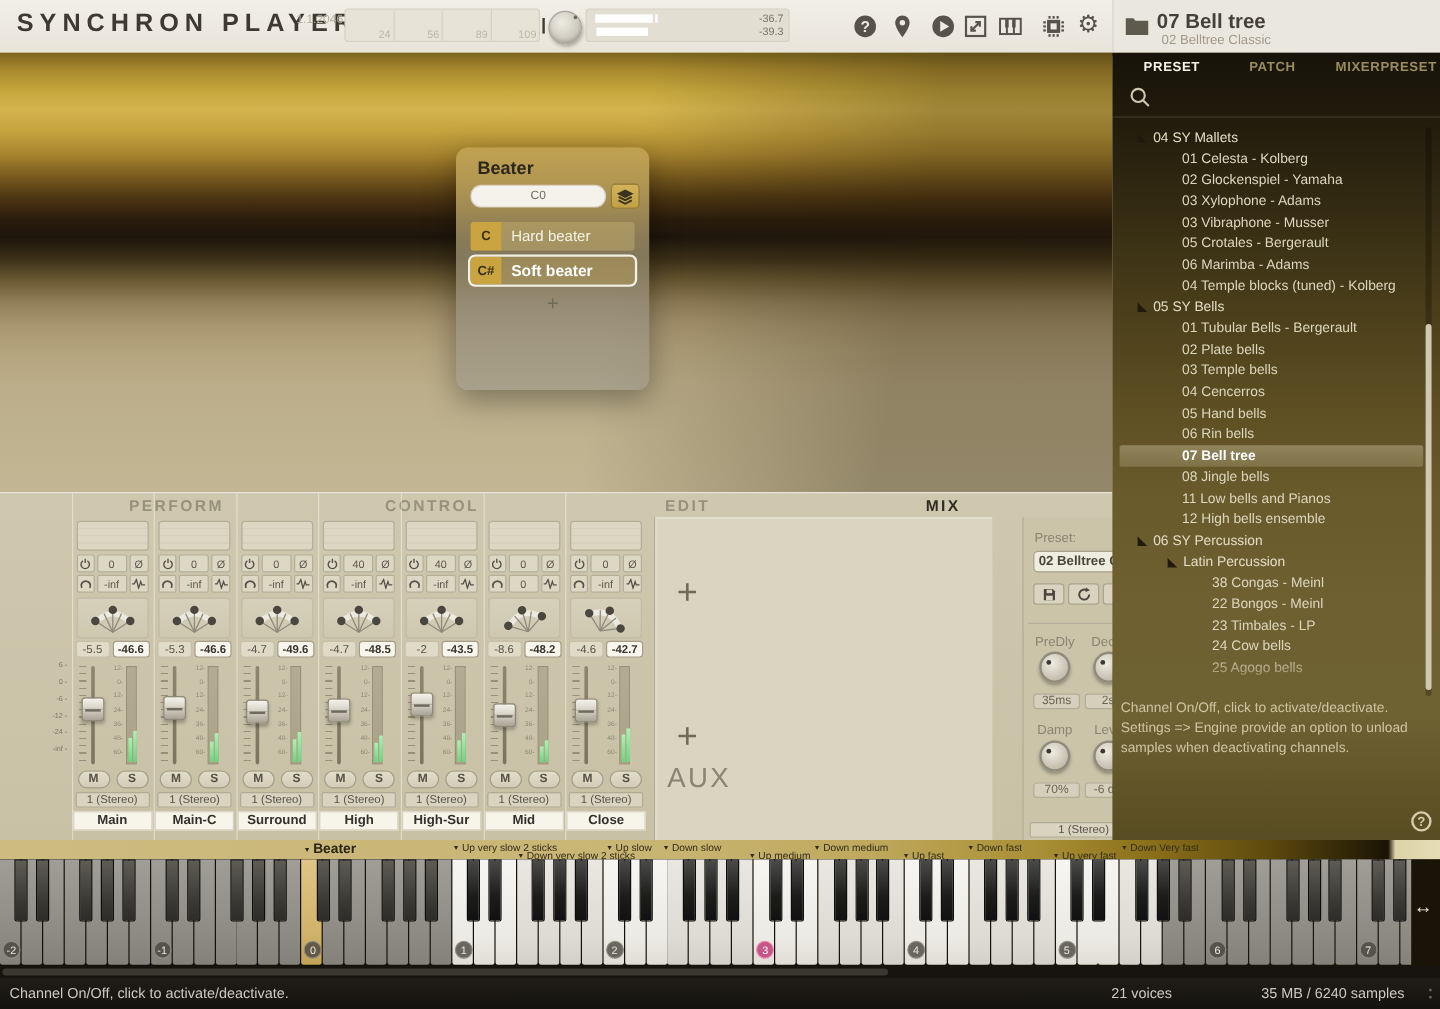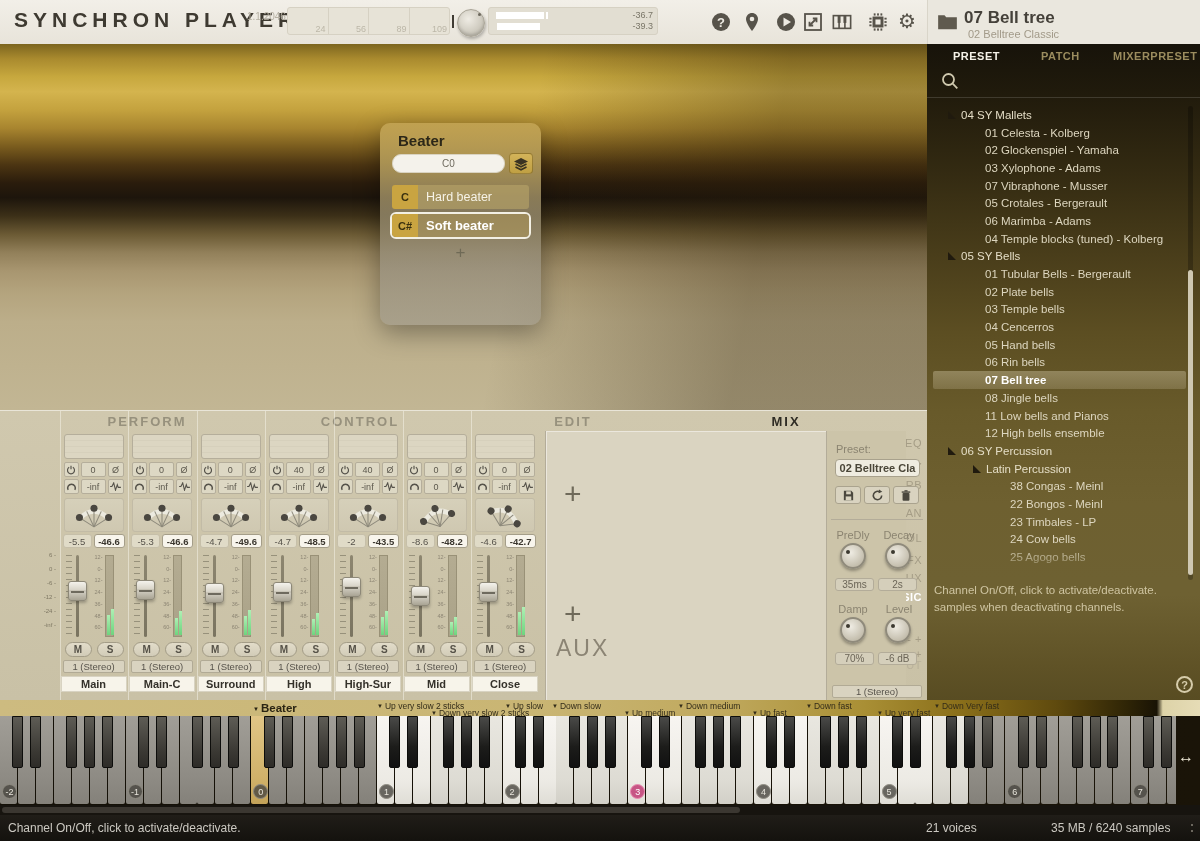--- a/index.html
+++ b/index.html
@@ -62,21 +62,21 @@
   #prow2 .plabel{background:rgba(175,152,88,.55);color:#fff;font-weight:bold;font-size:13px;}
   #popup-add{left:0;top:120px;width:161px;text-align:center;font-size:17px;color:#6f6a56;}
 
   
   #mixer{left:0;top:410px;width:927px;height:290px;border-top:1px solid #e9e5d8;
     background:linear-gradient(180deg,#d0c8ae,#c9c1a6);}
   .sechead{top:3px;transform:translateX(-50%);font-size:13px;font-weight:bold;letter-spacing:2px;color:#97917d;}
   .sechead.active{color:#2f2c24;}
   #editpanel{left:545px;top:20px;width:282px;height:270px;background:#dad4c1;
     border-left:1px solid #b3ac99;box-shadow:inset 1px 1px 0 rgba(255,255,255,.45);}
-  #mixcol{left:826px;top:20px;width:80px;height:270px;background:#ccc4a9;border-left:1px solid #b3ac99;}
+  #mixcol{left:852px;top:20px;width:80px;height:270px;background:#ccc4a9;border-left:1px solid #b3ac99;}
   .plusbig{font-size:30px;font-weight:300;color:#6f6a5a;}
   #auxlabel{left:556px;top:224px;font-size:23px;color:#8b8474;letter-spacing:2px;}
 
   
   .rlab{right:5px;font-size:11px;color:#a59d86;letter-spacing:.5px;text-align:right;width:52px;}
   .rlab.on{color:#fff;font-weight:bold;}
   .rlab.dim{color:#b9b19a;}
   .fscale{left:38px;width:18px;text-align:right;font-size:6px;color:#7e7763;}
 
   
@@ -773,21 +773,21 @@
         <div class="trow" style="padding-left: 52px;">
           <span>01 Celesta - Kolberg</span>
         </div>
         <div class="trow" style="padding-left: 52px;">
           <span>02 Glockenspiel - Yamaha</span>
         </div>
         <div class="trow" style="padding-left: 52px;">
           <span>03 Xylophone - Adams</span>
         </div>
         <div class="trow" style="padding-left: 52px;">
-          <span>07 Vibraphone - Musser</span>
+          <span>03 Vibraphone - Musser</span>
         </div>
         <div class="trow" style="padding-left: 52px;">
           <span>05 Crotales - Bergerault</span>
         </div>
         <div class="trow" style="padding-left: 52px;">
           <span>06 Marimba - Adams</span>
         </div>
         <div class="trow" style="padding-left: 52px;">
           <span>04 Temple blocks (tuned) - Kolberg</span>
         </div>
@@ -847,20 +847,21 @@
         </div>
         <div class="trow" style="padding-left: 77px;">
           <span>25 Agogo bells</span>
         </div>
       </div>
     <div class="abs" id="treefade"></div>
     <div class="abs" id="sb-scroll-track"></div>
     <div class="abs" id="sb-scroll-thumb"></div>
     <div class="abs" id="sb-help">
         <div>Channel On/Off, click to activate/deactivate.</div>
+        <div>Settings =&gt; Engine provide an option to unload</div>
         <div>samples when deactivating channels.</div>
       </div>
     <div class="abs" id="sb-q">?</div>
   </div>
 
   <div class="abs" id="kb-labels">
       <div class="klabel big" style="left: 253px; top: 2px;"><span class="t">▼</span>Beater</div>
       <div class="klabel" style="left: 377px; top: 0.5px;"><span class="t">▼</span>Up very slow 2 sticks</div>
       <div class="klabel" style="left: 505px; top: 0.5px;"><span class="t">▼</span>Up slow</div>
       <div class="klabel" style="left: 552px; top: 0.5px;"><span class="t">▼</span>Down slow</div>

